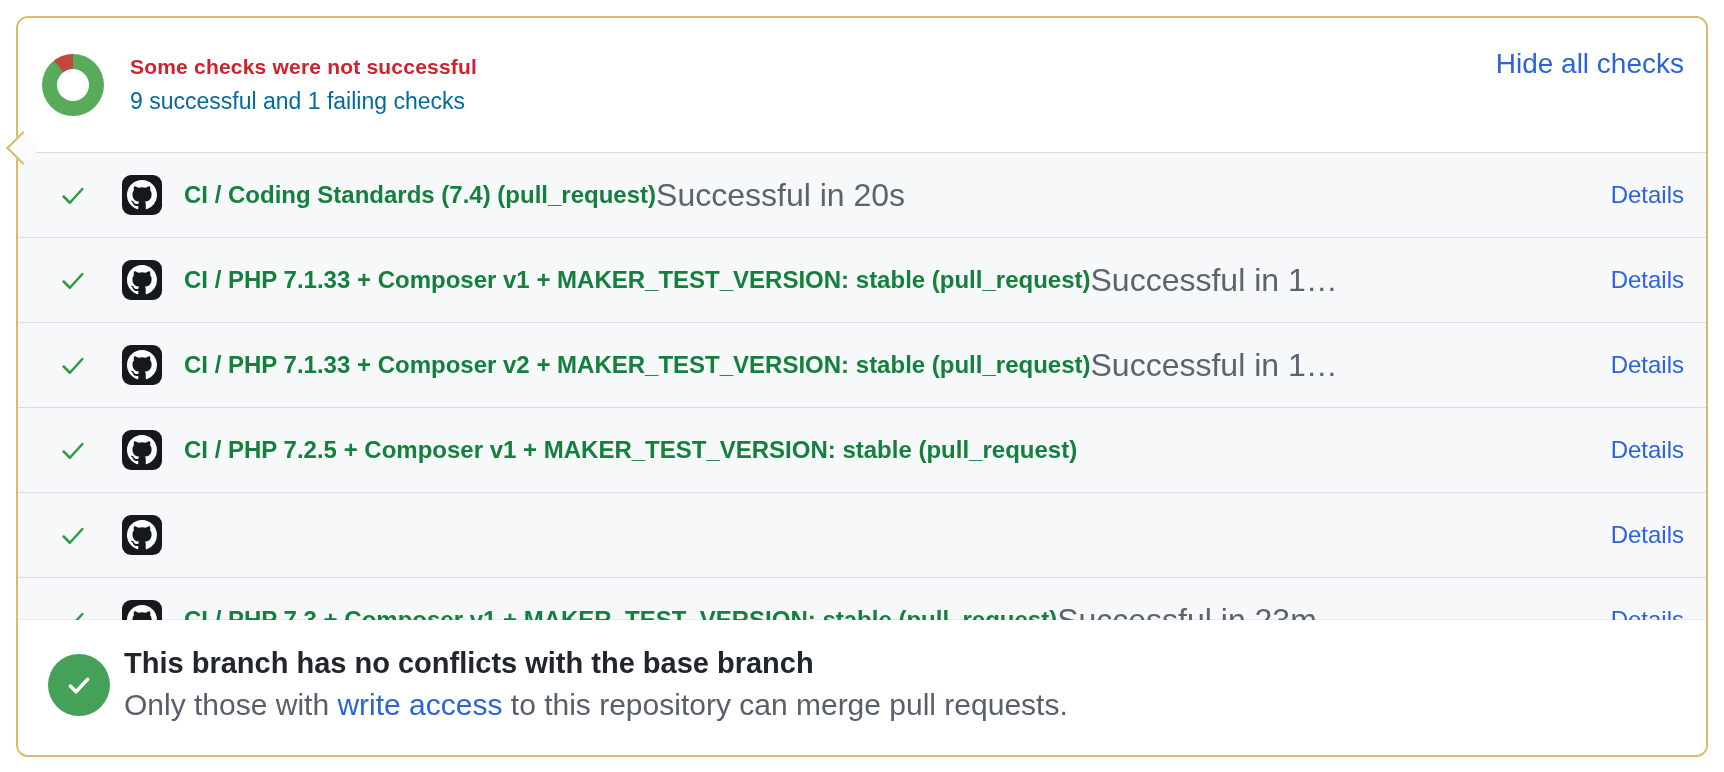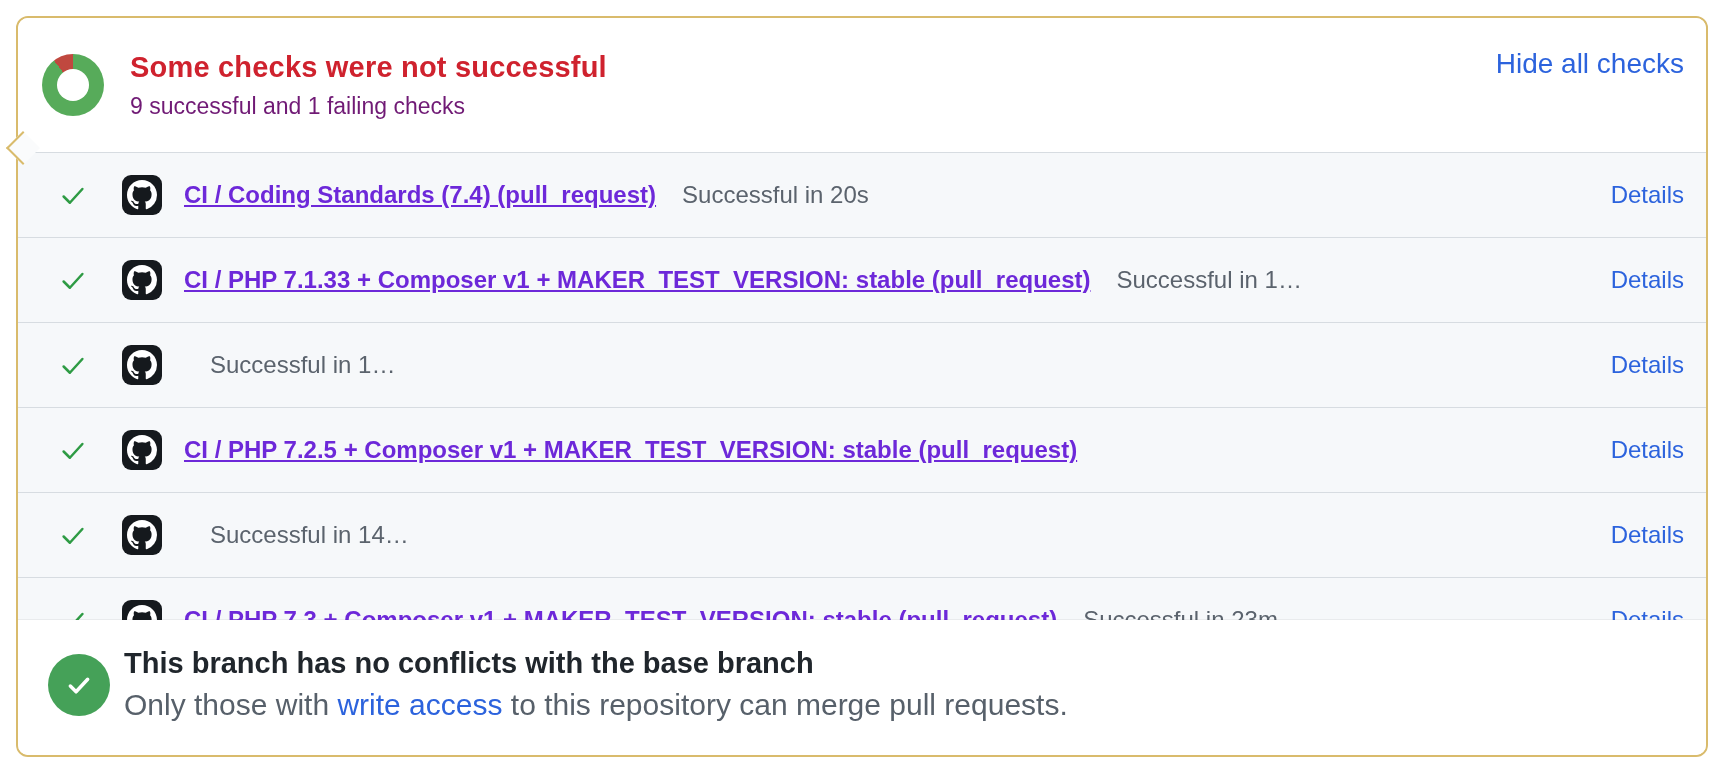--- a/index.html
+++ b/index.html
@@ -53,25 +53,25 @@
     content: "";
     position: absolute;
     left: 50%; top: 50%;
     width: 32px; height: 32px;
     transform: translate(-50%, -50%);
     border-radius: 50%;
     background: #ffffff;
   }
   .header-text { display: flex; flex-direction: column; gap: 9px; }
   .header-title {
-    font-size: 29px; font-weight: 700;
+    font-size: 21px; font-weight: 700;
     color: #cf222e;
     letter-spacing: 0.2px;
   }
-  .header-subtitle { font-size: 23px; color: #701a75; }
+  .header-subtitle { font-size: 23px; color: #0369a1; }
   .spacer { flex: 1; }
   .link {
     color: #2c63dd;
     text-decoration: none;
     cursor: pointer;
   }
   .hide-all { font-size: 28px; align-self: flex-start; margin-top: 30px; }
   
   .checks-list {
     height: 468px;
@@ -94,28 +94,26 @@
     border-radius: 9px;
     display: flex;
     align-items: center;
     justify-content: center;
     margin-right: 22px;
   }
   .avatar svg { width: 30px; height: 30px; }
   .check-name {
     font-size: 24px;
     font-weight: 600;
-    color: #6d28d9;
+    color: #15803d;
     white-space: nowrap;
-    text-decoration: underline;
   }
   .check-status {
-    font-size: 24px;
+    font-size: 32px;
     color: #5b636d;
-    margin-left: 26px;
     white-space: nowrap;
   }
   .details-link { margin-left: auto; font-size: 24px; white-space: nowrap; }
   
   .merge-footer {
     flex: 1;
     background: #ffffff;
     display: flex;
     align-items: center;
     padding: 0 22px 6px 30px;
@@ -183,20 +181,21 @@
 
     <div class="check-row">
       <svg class="check-icon" viewBox="0 0 24 24" fill="none">
           <path d="M4.5 13.2l5 5L19.5 7.2" stroke="#2e9b44" stroke-width="2" stroke-linecap="round" stroke-linejoin="round"></path>
         </svg>
       <div class="avatar">
         <svg viewBox="0 0 16 16">
             <path fill="#ffffff" fill-rule="evenodd" d="M8 0C3.58 0 0 3.58 0 8c0 3.54 2.29 6.53 5.47 7.59.4.07.55-.17.55-.38 0-.19-.01-.82-.01-1.49-2.01.37-2.53-.49-2.69-.94-.09-.23-.48-.94-.82-1.13-.28-.15-.68-.52-.01-.53.63-.01 1.08.58 1.23.82.72 1.21 1.87.87 2.33.66.07-.52.28-.87.51-1.07-1.78-.2-3.64-.89-3.64-3.95 0-.87.31-1.59.82-2.15-.08-.2-.36-1.02.08-2.12 0 0 .67-.21 2.2.82.64-.18 1.32-.27 2-.27s1.36.09 2 .27c1.53-1.04 2.2-.82 2.2-.82.44 1.1.16 1.92.08 2.12.51.56.82 1.27.82 2.15 0 3.07-1.87 3.75-3.65 3.95.29.25.54.73.54 1.48 0 1.07-.01 1.93-.01 2.2 0 .21.15.46.55.38A8.01 8.01 0 0 0 16 8c0-4.42-3.58-8-8-8z"></path>
           </svg>
       </div>
+      <span class="check-name">CI / PHP 7.1.33 + Composer v2 + MAKER_TEST_VERSION: stable (pull_request)</span>
       <span class="check-status">Successful in 1…</span>
       <a class="link details-link">Details</a>
     </div>
 
     <div class="check-row">
       <svg class="check-icon" viewBox="0 0 24 24" fill="none">
           <path d="M4.5 13.2l5 5L19.5 7.2" stroke="#2e9b44" stroke-width="2" stroke-linecap="round" stroke-linejoin="round"></path>
         </svg>
       <div class="avatar">
         <svg viewBox="0 0 16 16">
@@ -209,21 +208,20 @@
 
     <div class="check-row">
       <svg class="check-icon" viewBox="0 0 24 24" fill="none">
           <path d="M4.5 13.2l5 5L19.5 7.2" stroke="#2e9b44" stroke-width="2" stroke-linecap="round" stroke-linejoin="round"></path>
         </svg>
       <div class="avatar">
         <svg viewBox="0 0 16 16">
             <path fill="#ffffff" fill-rule="evenodd" d="M8 0C3.58 0 0 3.58 0 8c0 3.54 2.29 6.53 5.47 7.59.4.07.55-.17.55-.38 0-.19-.01-.82-.01-1.49-2.01.37-2.53-.49-2.69-.94-.09-.23-.48-.94-.82-1.13-.28-.15-.68-.52-.01-.53.63-.01 1.08.58 1.23.82.72 1.21 1.87.87 2.33.66.07-.52.28-.87.51-1.07-1.78-.2-3.64-.89-3.64-3.95 0-.87.31-1.59.82-2.15-.08-.2-.36-1.02.08-2.12 0 0 .67-.21 2.2.82.64-.18 1.32-.27 2-.27s1.36.09 2 .27c1.53-1.04 2.2-.82 2.2-.82.44 1.1.16 1.92.08 2.12.51.56.82 1.27.82 2.15 0 3.07-1.87 3.75-3.65 3.95.29.25.54.73.54 1.48 0 1.07-.01 1.93-.01 2.2 0 .21.15.46.55.38A8.01 8.01 0 0 0 16 8c0-4.42-3.58-8-8-8z"></path>
           </svg>
       </div>
-      <span class="check-status">Successful in 14…</span>
       <a class="link details-link">Details</a>
     </div>
 
     <div class="check-row">
       <svg class="check-icon" viewBox="0 0 24 24" fill="none">
           <path d="M4.5 13.2l5 5L19.5 7.2" stroke="#2e9b44" stroke-width="2" stroke-linecap="round" stroke-linejoin="round"></path>
         </svg>
       <div class="avatar">
         <svg viewBox="0 0 16 16">
             <path fill="#ffffff" fill-rule="evenodd" d="M8 0C3.58 0 0 3.58 0 8c0 3.54 2.29 6.53 5.47 7.59.4.07.55-.17.55-.38 0-.19-.01-.82-.01-1.49-2.01.37-2.53-.49-2.69-.94-.09-.23-.48-.94-.82-1.13-.28-.15-.68-.52-.01-.53.63-.01 1.08.58 1.23.82.72 1.21 1.87.87 2.33.66.07-.52.28-.87.51-1.07-1.78-.2-3.64-.89-3.64-3.95 0-.87.31-1.59.82-2.15-.08-.2-.36-1.02.08-2.12 0 0 .67-.21 2.2.82.64-.18 1.32-.27 2-.27s1.36.09 2 .27c1.53-1.04 2.2-.82 2.2-.82.44 1.1.16 1.92.08 2.12.51.56.82 1.27.82 2.15 0 3.07-1.87 3.75-3.65 3.95.29.25.54.73.54 1.48 0 1.07-.01 1.93-.01 2.2 0 .21.15.46.55.38A8.01 8.01 0 0 0 16 8c0-4.42-3.58-8-8-8z"></path>

